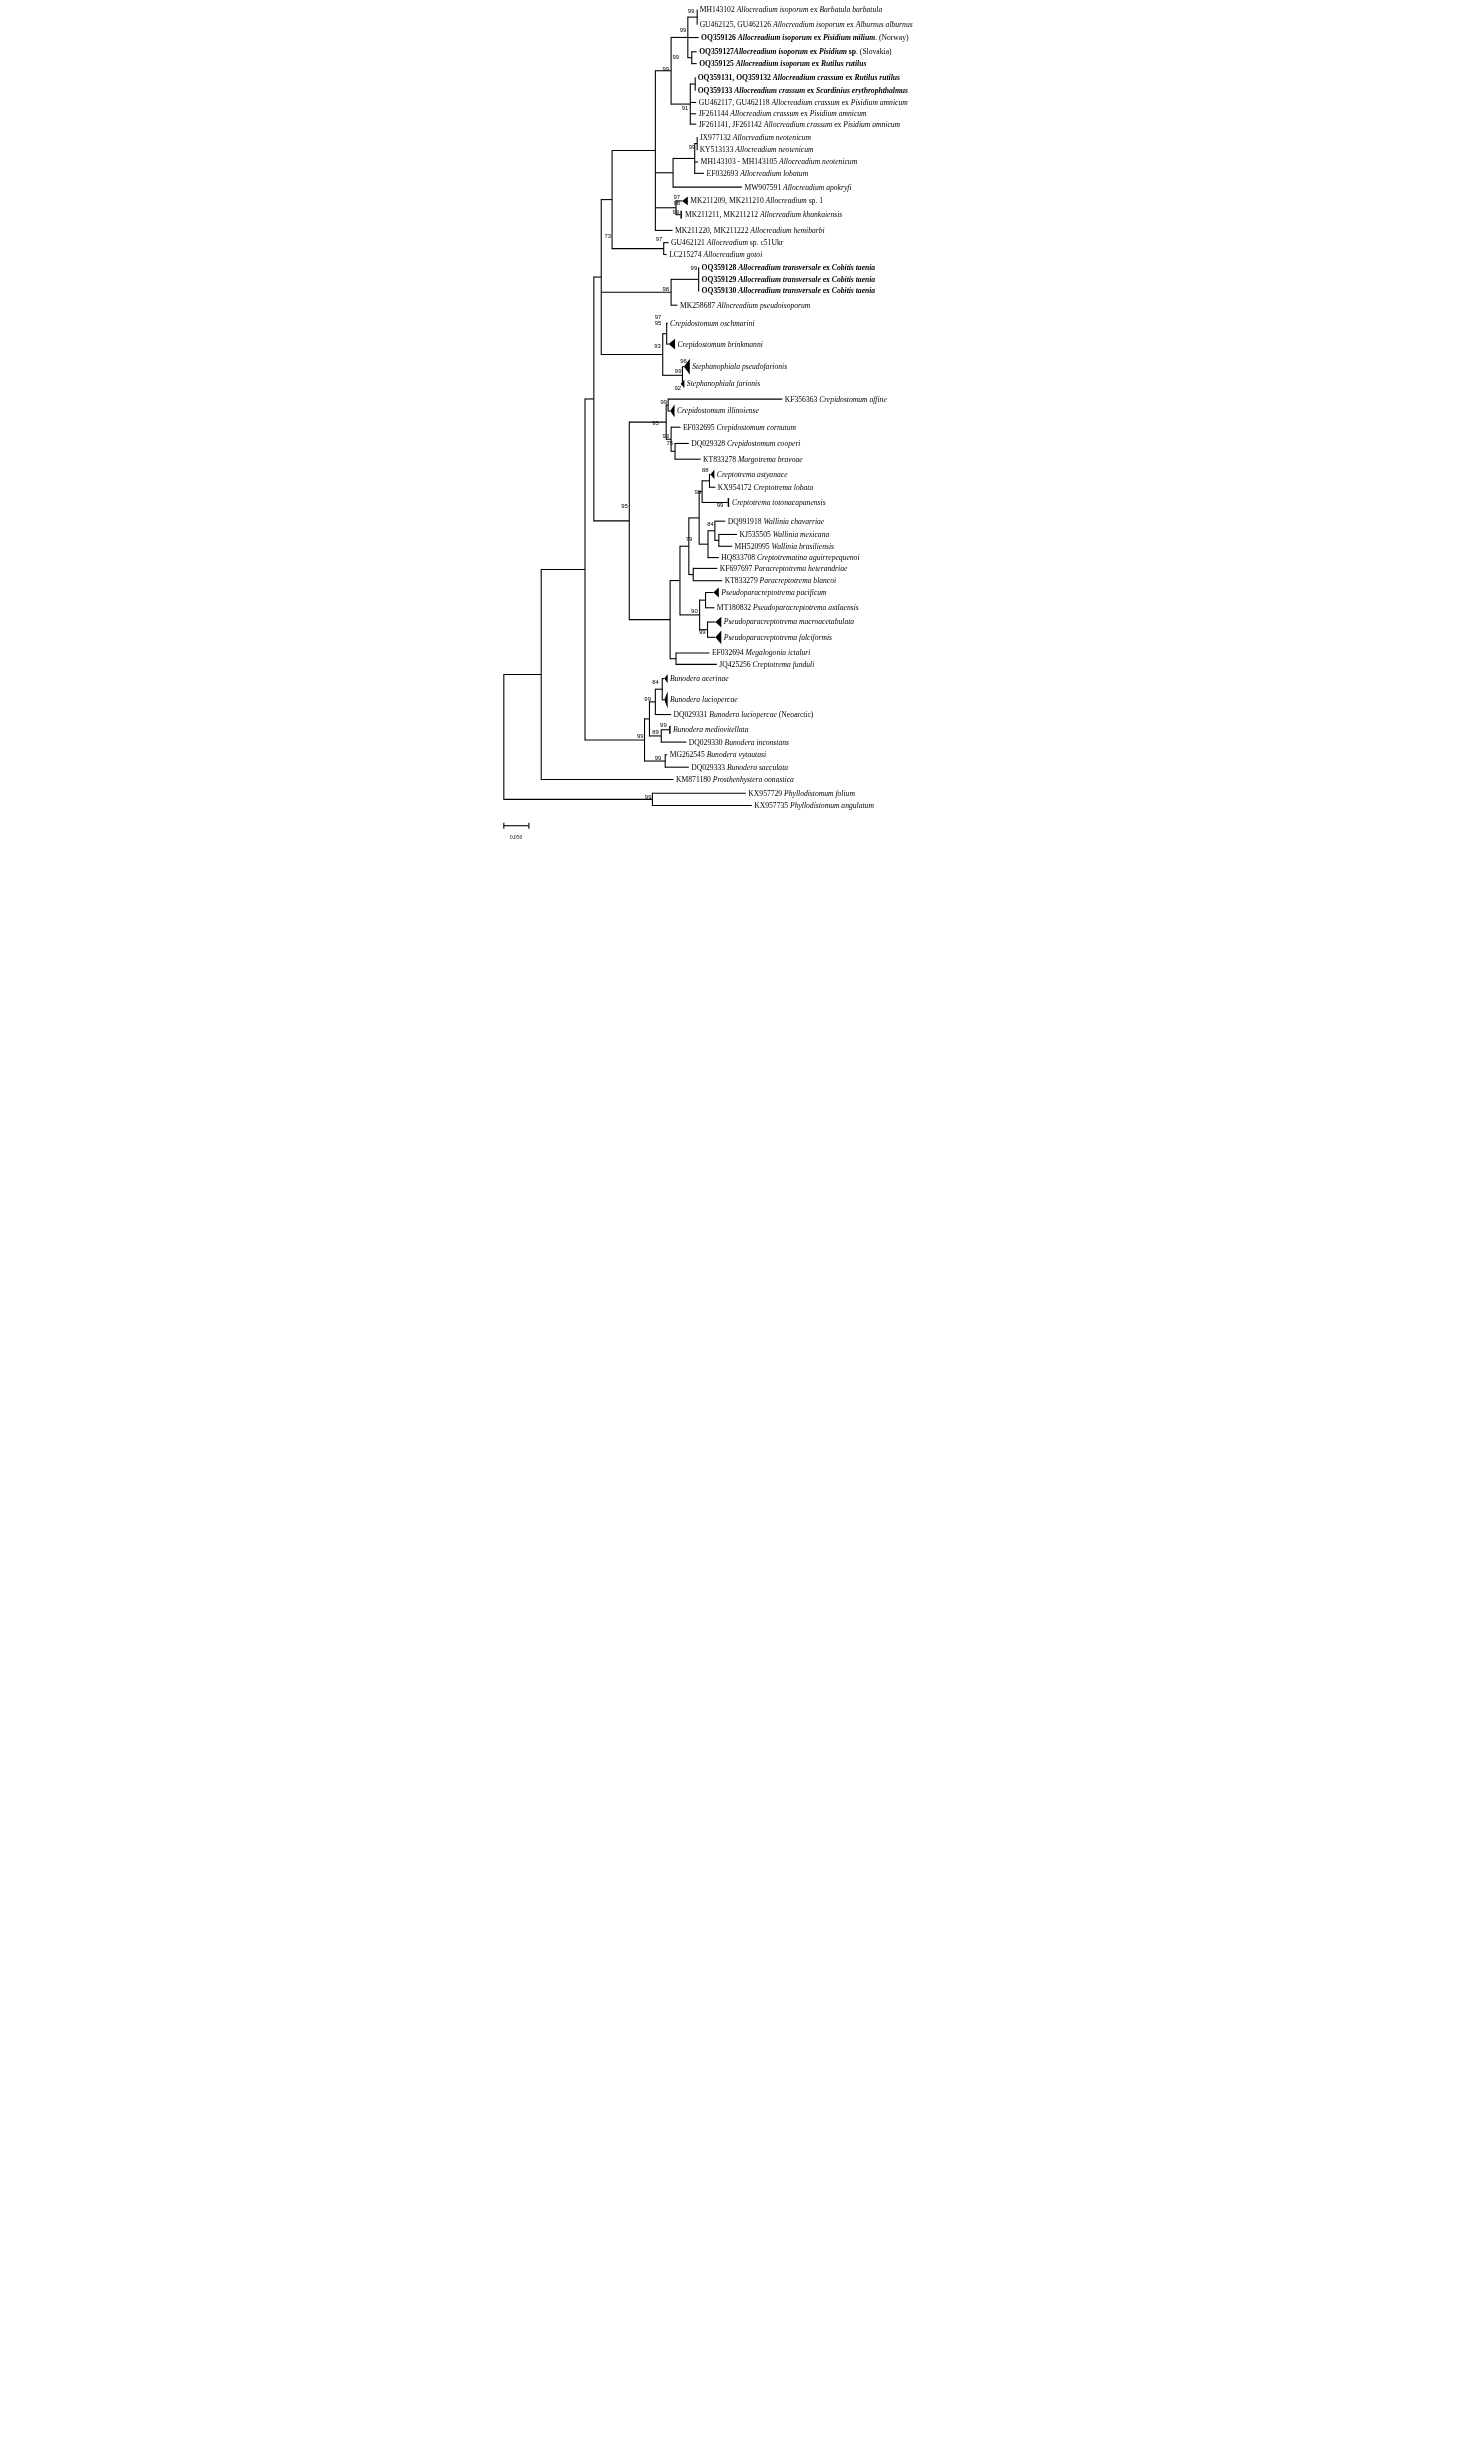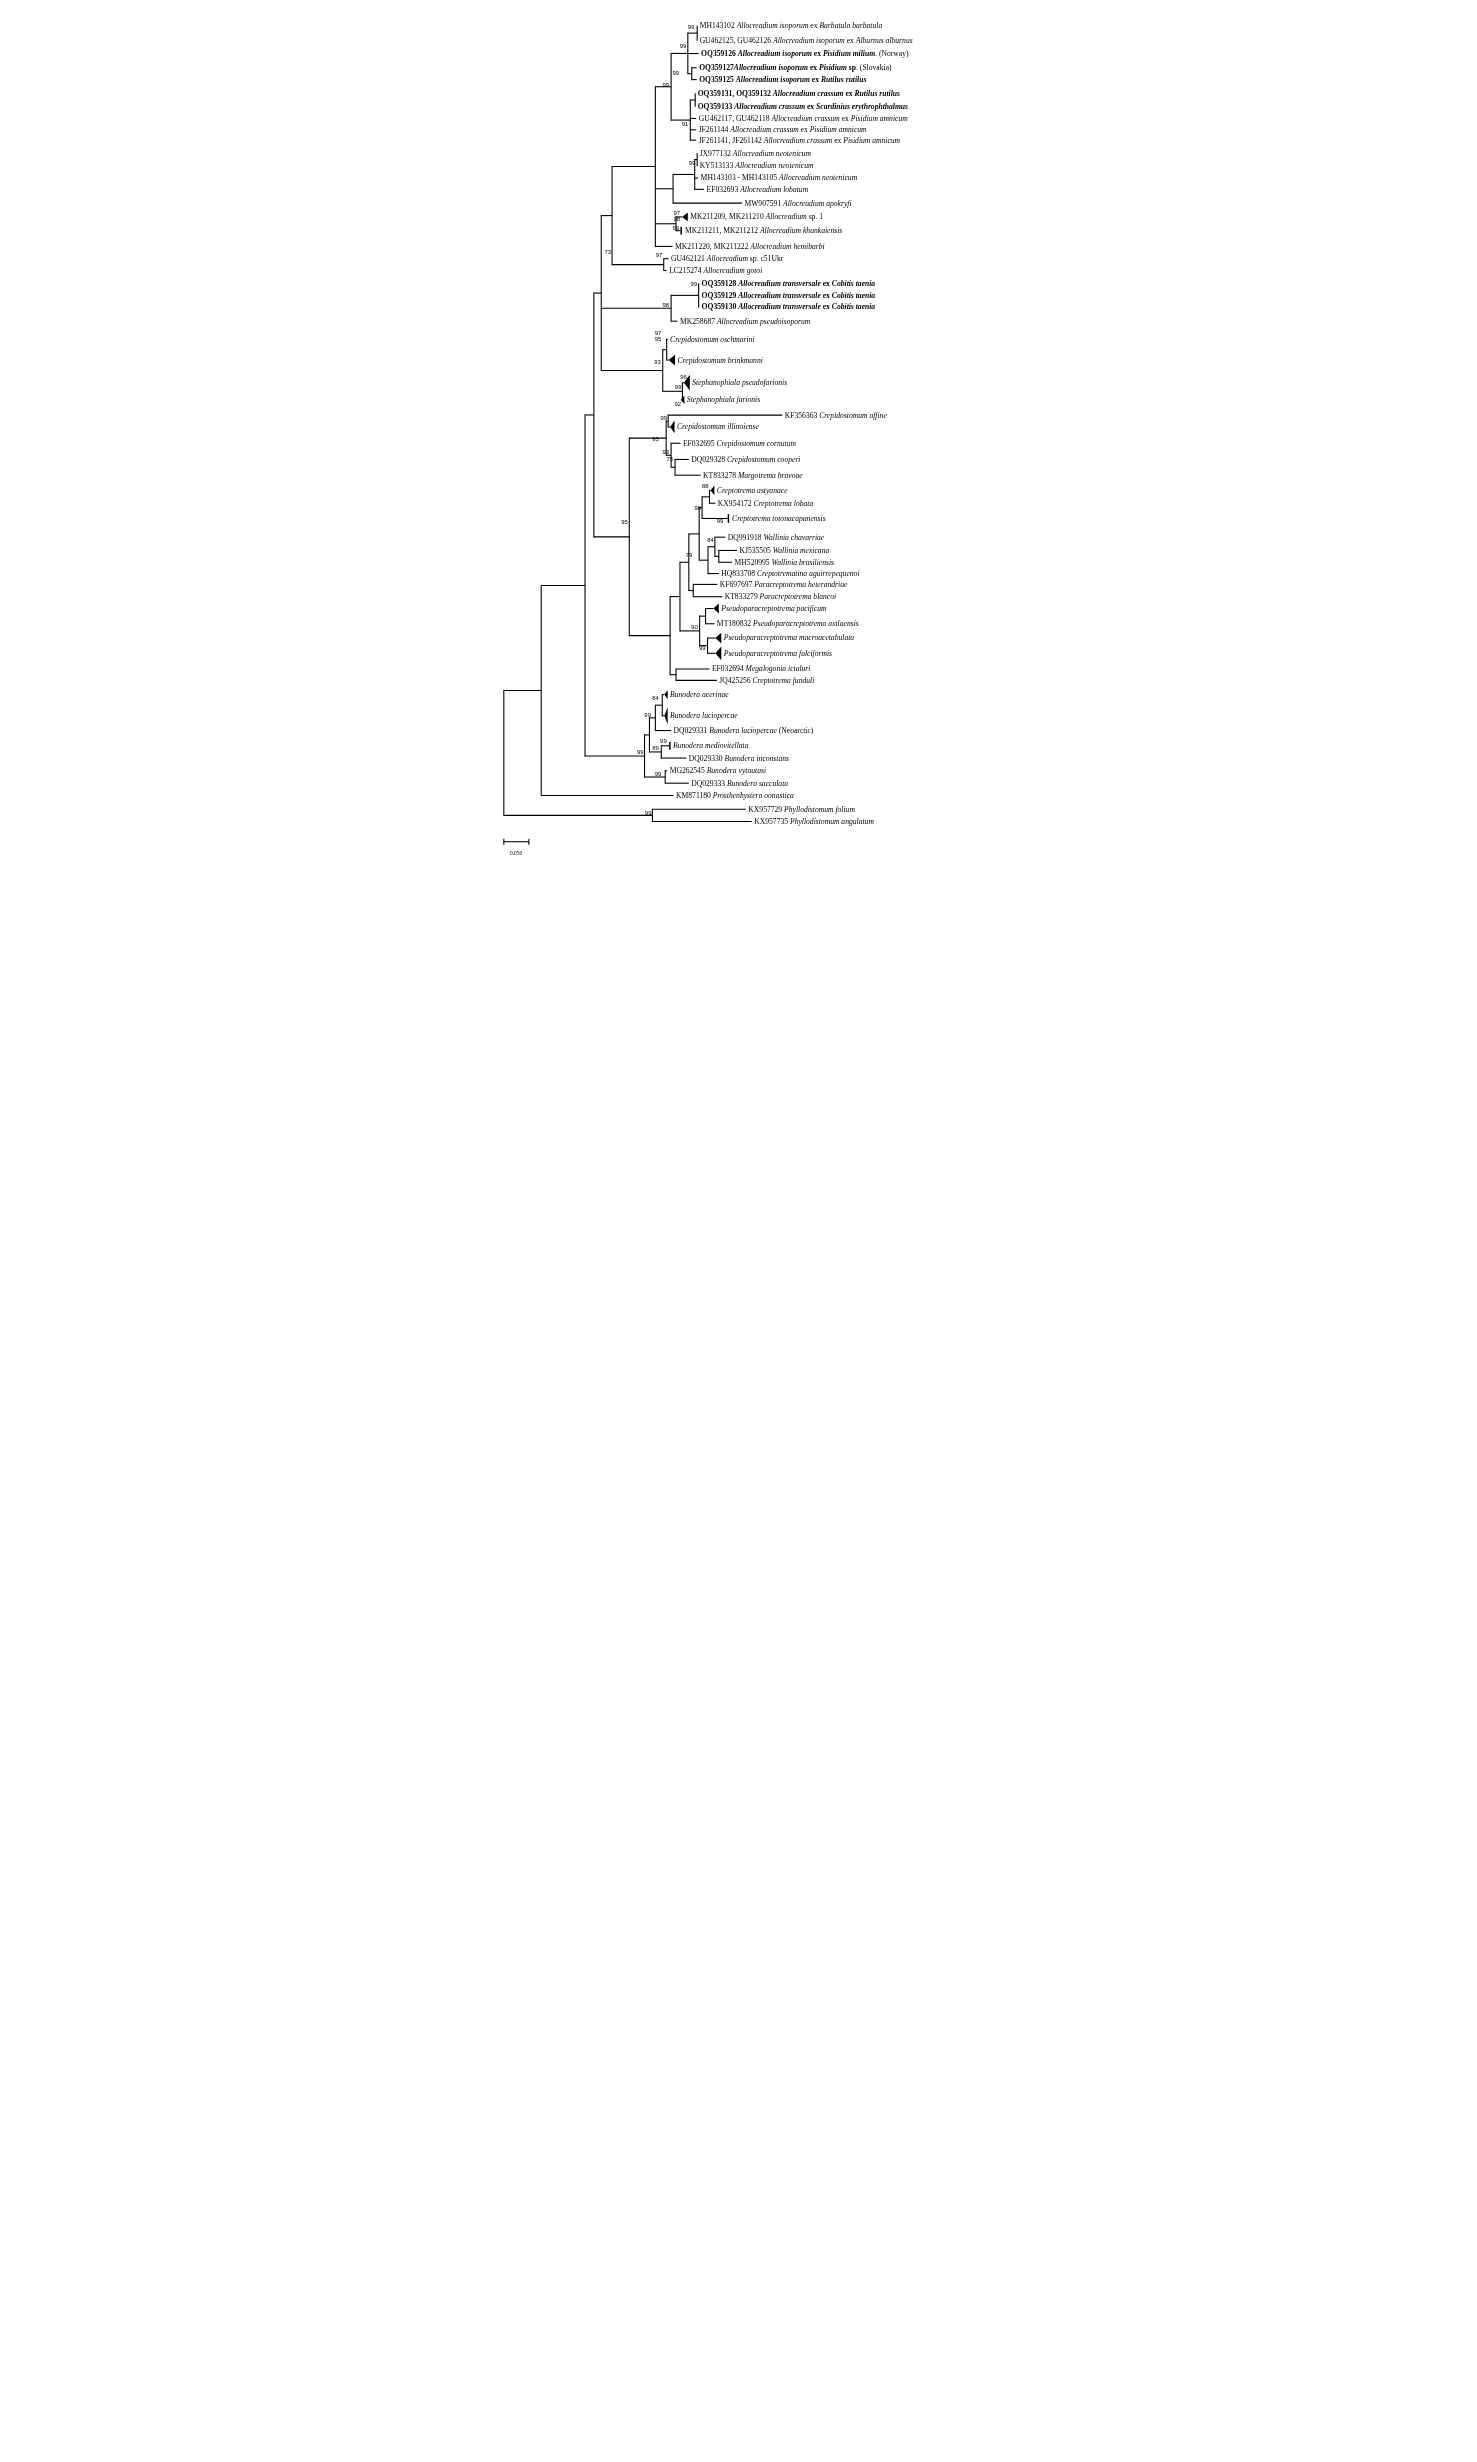--- a/index.html
+++ b/index.html
@@ -1,16 +1,16 @@
 <!DOCTYPE html>
 <html style="font-size:7.9px"><head>
 <meta charset="utf-8">
 <style>
   html,body{margin:0;padding:0;background:#ffffff;}
-  #fig{position:relative;width:492px;height:849px;background:#ffffff;margin:16px auto;text-decoration:underline;}
+  #fig{position:relative;width:492px;height:849px;background:#ffffff;margin:0 auto;text-decoration:underline;}
   svg{position:absolute;left:0;top:0;}
   .branch{stroke:#000;stroke-width:2.2;fill:none;}
   .taxon{font-family:"Liberation Serif","DejaVu Serif",serif;font-size:15.5px;fill:#000;}
   .pr{font-style:normal;font-weight:400;}
   .pi{font-style:italic;font-weight:400;}
   .pb{font-style:normal;font-weight:700;}
   .pbi{font-style:italic;font-weight:700;}
   .sup{font-family:"Liberation Sans","DejaVu Sans",sans-serif;font-size:12px;fill:#000;}
   .scalelab{font-family:"Liberation Serif","DejaVu Serif",serif;font-size:11px;fill:#000;}
   .tri{fill:#000;stroke:none;}

